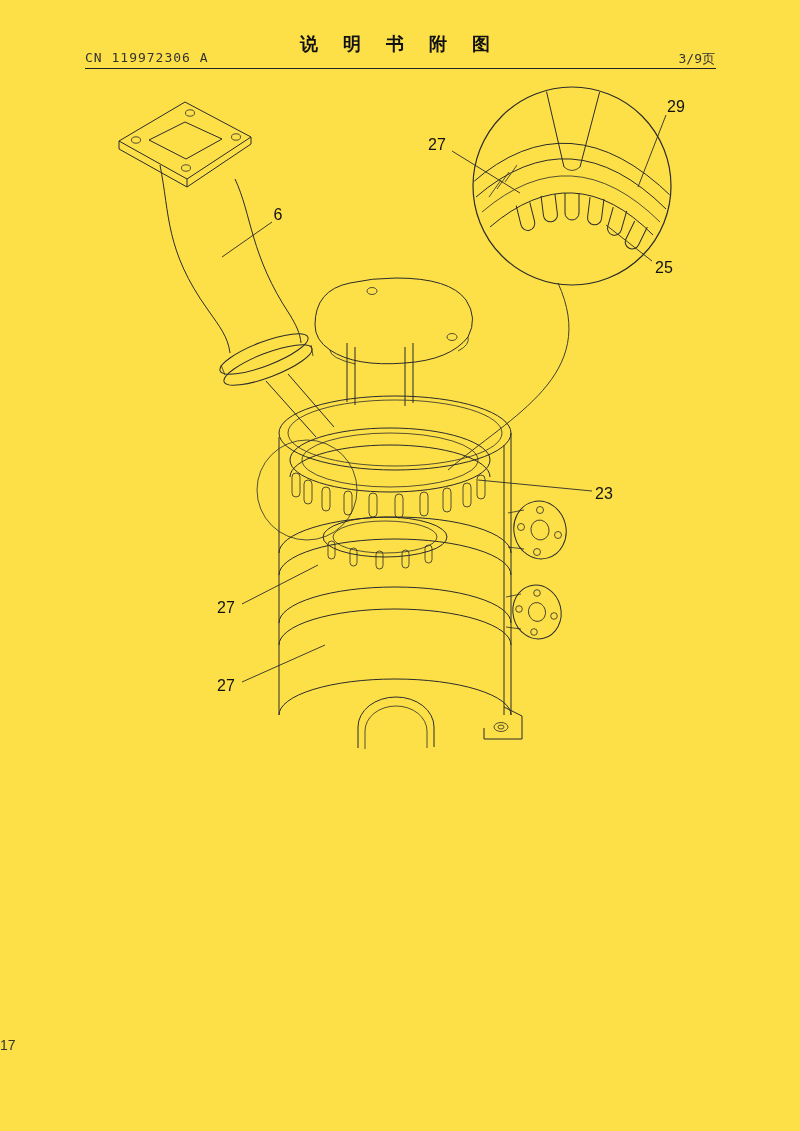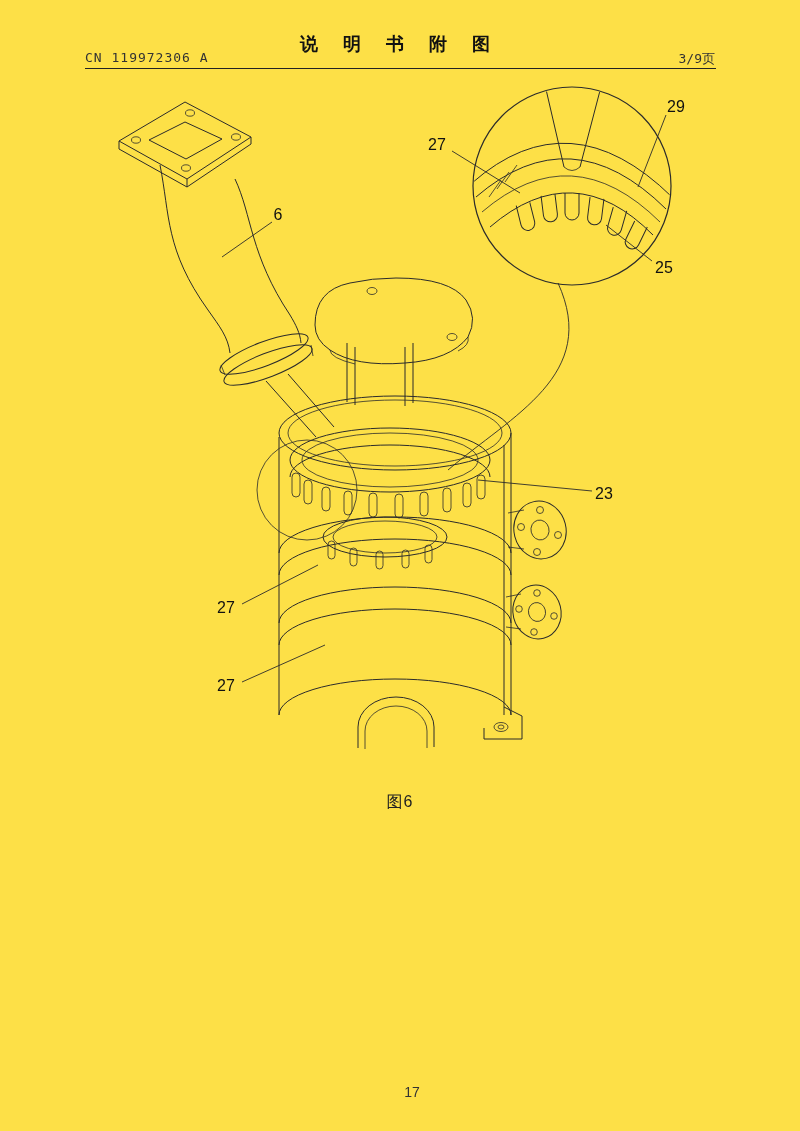--- a/index.html
+++ b/index.html
@@ -30,22 +30,22 @@
   .hdr-rule{
     position:absolute;left:85px;top:68px;width:631px;height:0;
     border-top:1.6px solid #222;
   }
   .figure-svg{position:absolute;left:0;top:75px;}
   .fig-caption{
     position:absolute;left:0;right:0;top:792px;
     text-align:center;font-size:16px;color:#222;letter-spacing:1px;
   }
   .page-number{
-    position:absolute;left:0;right:0;top:1084px;
-    text-align:center;font-size:14px;color:#333;padding-left:24px;
+    position:absolute;left:0;right:0;top:1037px;
+    text-align:left;font-size:14px;color:#333;
   }
   svg{display:block;}
   .ln{fill:none;stroke:#2b2b2b;stroke-width:1;}
   .lnthin{fill:none;stroke:#2b2b2b;stroke-width:0.8;}
   .leader{fill:none;stroke:#2b2b2b;stroke-width:0.9;}
   .lbl{font-family:"Liberation Sans",sans-serif;font-size:16px;fill:#111;}
 </style>
 </head>
 <body>
 
@@ -216,16 +216,15 @@
       <text class="lbl" x="278" y="145" text-anchor="middle">6</text>
       <text class="lbl" x="437" y="75" text-anchor="middle">27</text>
       <text class="lbl" x="676" y="37" text-anchor="middle">29</text>
       <text class="lbl" x="664" y="198" text-anchor="middle">25</text>
       <text class="lbl" x="604" y="424" text-anchor="middle">23</text>
       <text class="lbl" x="226" y="538" text-anchor="middle">27</text>
       <text class="lbl" x="226" y="616" text-anchor="middle">27</text>
     </g>
   </svg>
 
-  <div class="fig-caption">图6</div>
   <div class="page-number">17</div>
 
 </div>
 
 </body></html>

